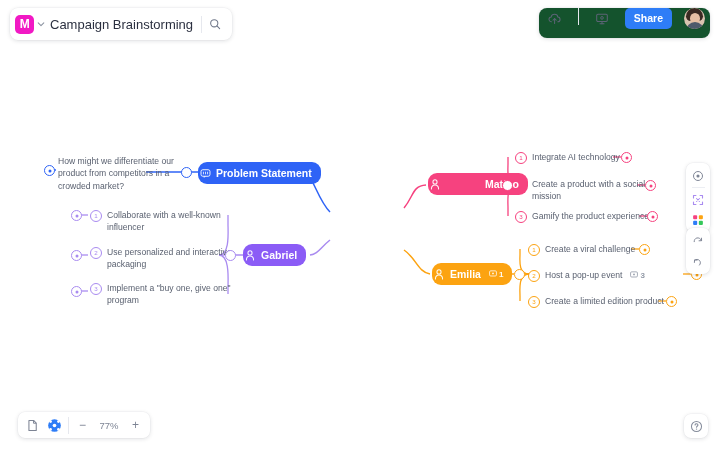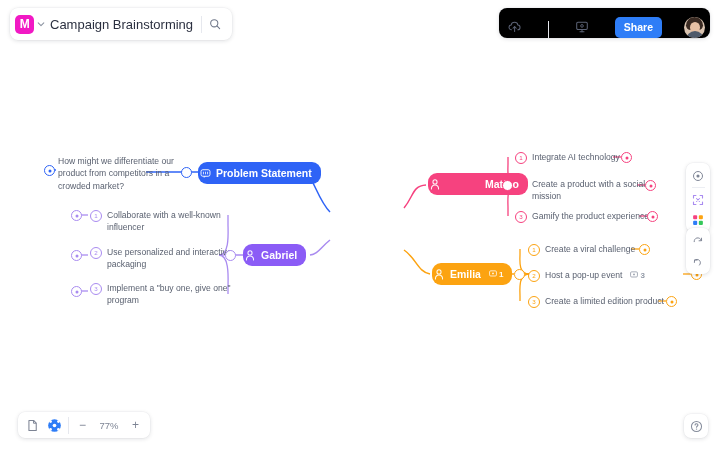--- a/index.html
+++ b/index.html
@@ -63,23 +63,23 @@
   .search-btn {
     width: 26px; height: 26px;
     display: flex; align-items: center; justify-content: center;
     color: #6f7789;
   }
   .topbar-right {
     position: absolute;
     right: 10px; top: 8px;
     height: 30px;
     display: flex;
-    align-items: flex-end;
-    gap: 22px;
-    background: #000000;
+    align-items: flex-start;
+    gap: 12px;
+    background: #14532d;
     border-radius: 8px;
     box-shadow: 0 1px 4px rgba(16,24,40,.13), 0 0 0 .5px rgba(16,24,40,.04);
     padding: 0 5px;
     z-index: 20;
   }
   .ic-btn {
     width: 22px; height: 22px;
     display: flex; align-items: center; justify-content: center;
     color: #5c6376;
   }

